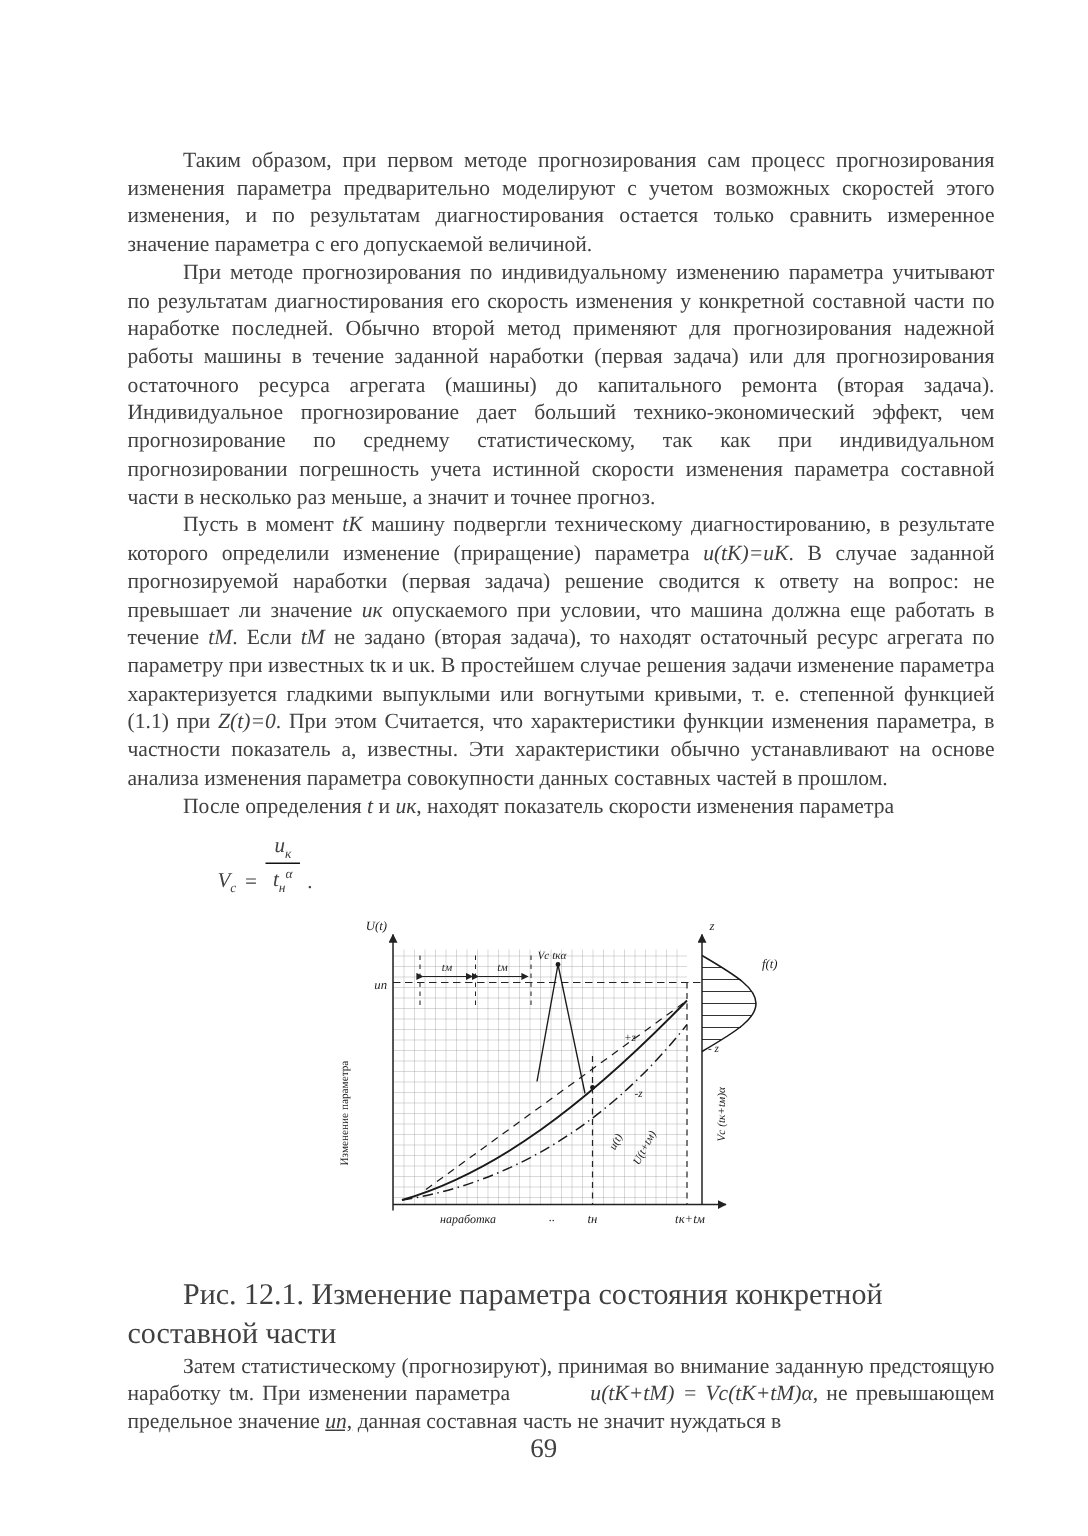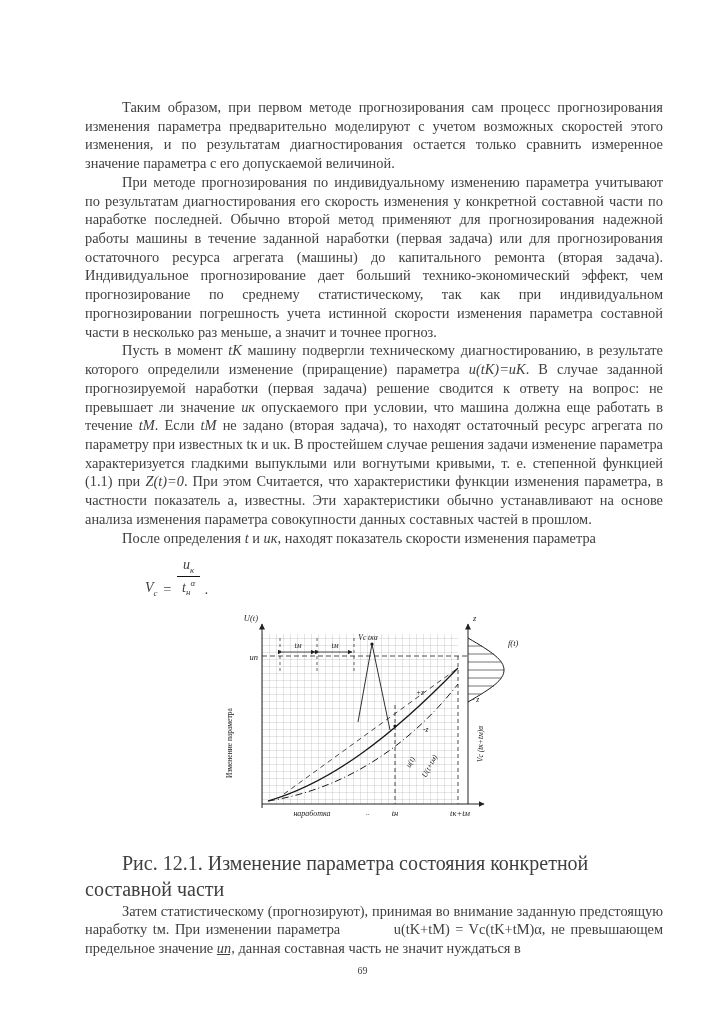--- a/index.html
+++ b/index.html
@@ -43,21 +43,21 @@
     font-size:20px;
     line-height:1.3;
     text-indent:37px;
     text-align:left;
   }
   .page-number {
     position:absolute;
     bottom:48px; left:0;
     width:100%;
     text-align:center;
-    font-size:10px;
+    font-size:18px;
   }
   svg text {
     font-family:"Liberation Serif", serif;
     fill:#1a1a1a;
   }
   .svg-math { font-style:italic; font-size:8.5px; }
   .svg-math-sm { font-style:italic; font-size:7.5px; }
   .svg-axis-label { font-style:italic; font-size:8px; }
 </style>
 </head>
@@ -144,18 +144,18 @@
         <text transform="translate(263,152) rotate(-90)" class="svg-math-sm">Vc (tк+tм)α</text>
         <text transform="translate(12,168) rotate(-90)" style="font-size:7.5px">Изменение параметра</text>
         <text x="92" y="206" text-anchor="middle" class="svg-axis-label">наработка</text>
         <text x="148" y="205" text-anchor="middle" class="svg-axis-label">..</text>
         <text x="175" y="206" text-anchor="middle" class="svg-math">tн</text>
         <text x="240" y="206" text-anchor="middle" class="svg-math">tк+tм</text>
       </svg>
     </div>
 
     <p class="caption">Рис. 12.1. Изменение параметра состояния конкретной составной части</p>
-    <p class="para"><span>Затем статистическому (прогнозируют), принимая во внимание заданную предстоящую наработку tм. При изменении параметра </span><span style=" margin-left: 48px;">u(tK+tM) = Vc(tK+tM)α,</span><span> не превышающем предельное значение </span><span style="font-style: italic; text-decoration: underline;">uп,</span><span> данная составная часть не значит нуждаться в</span></p>
+    <p class="para"><span>Затем статистическому (прогнозируют), принимая во внимание заданную предстоящую наработку tм. При изменении параметра </span><span style="font-style: italic; margin-left: 48px;">u(tK+tM) = Vc(tK+tM)α,</span><span> не превышающем предельное значение </span><span style="font-style: italic; text-decoration: underline;">uп,</span><span> данная составная часть не значит нуждаться в</span></p>
 
   </div>
 
   <div class="page-number">69</div>
 </div>
 
 </body></html>

